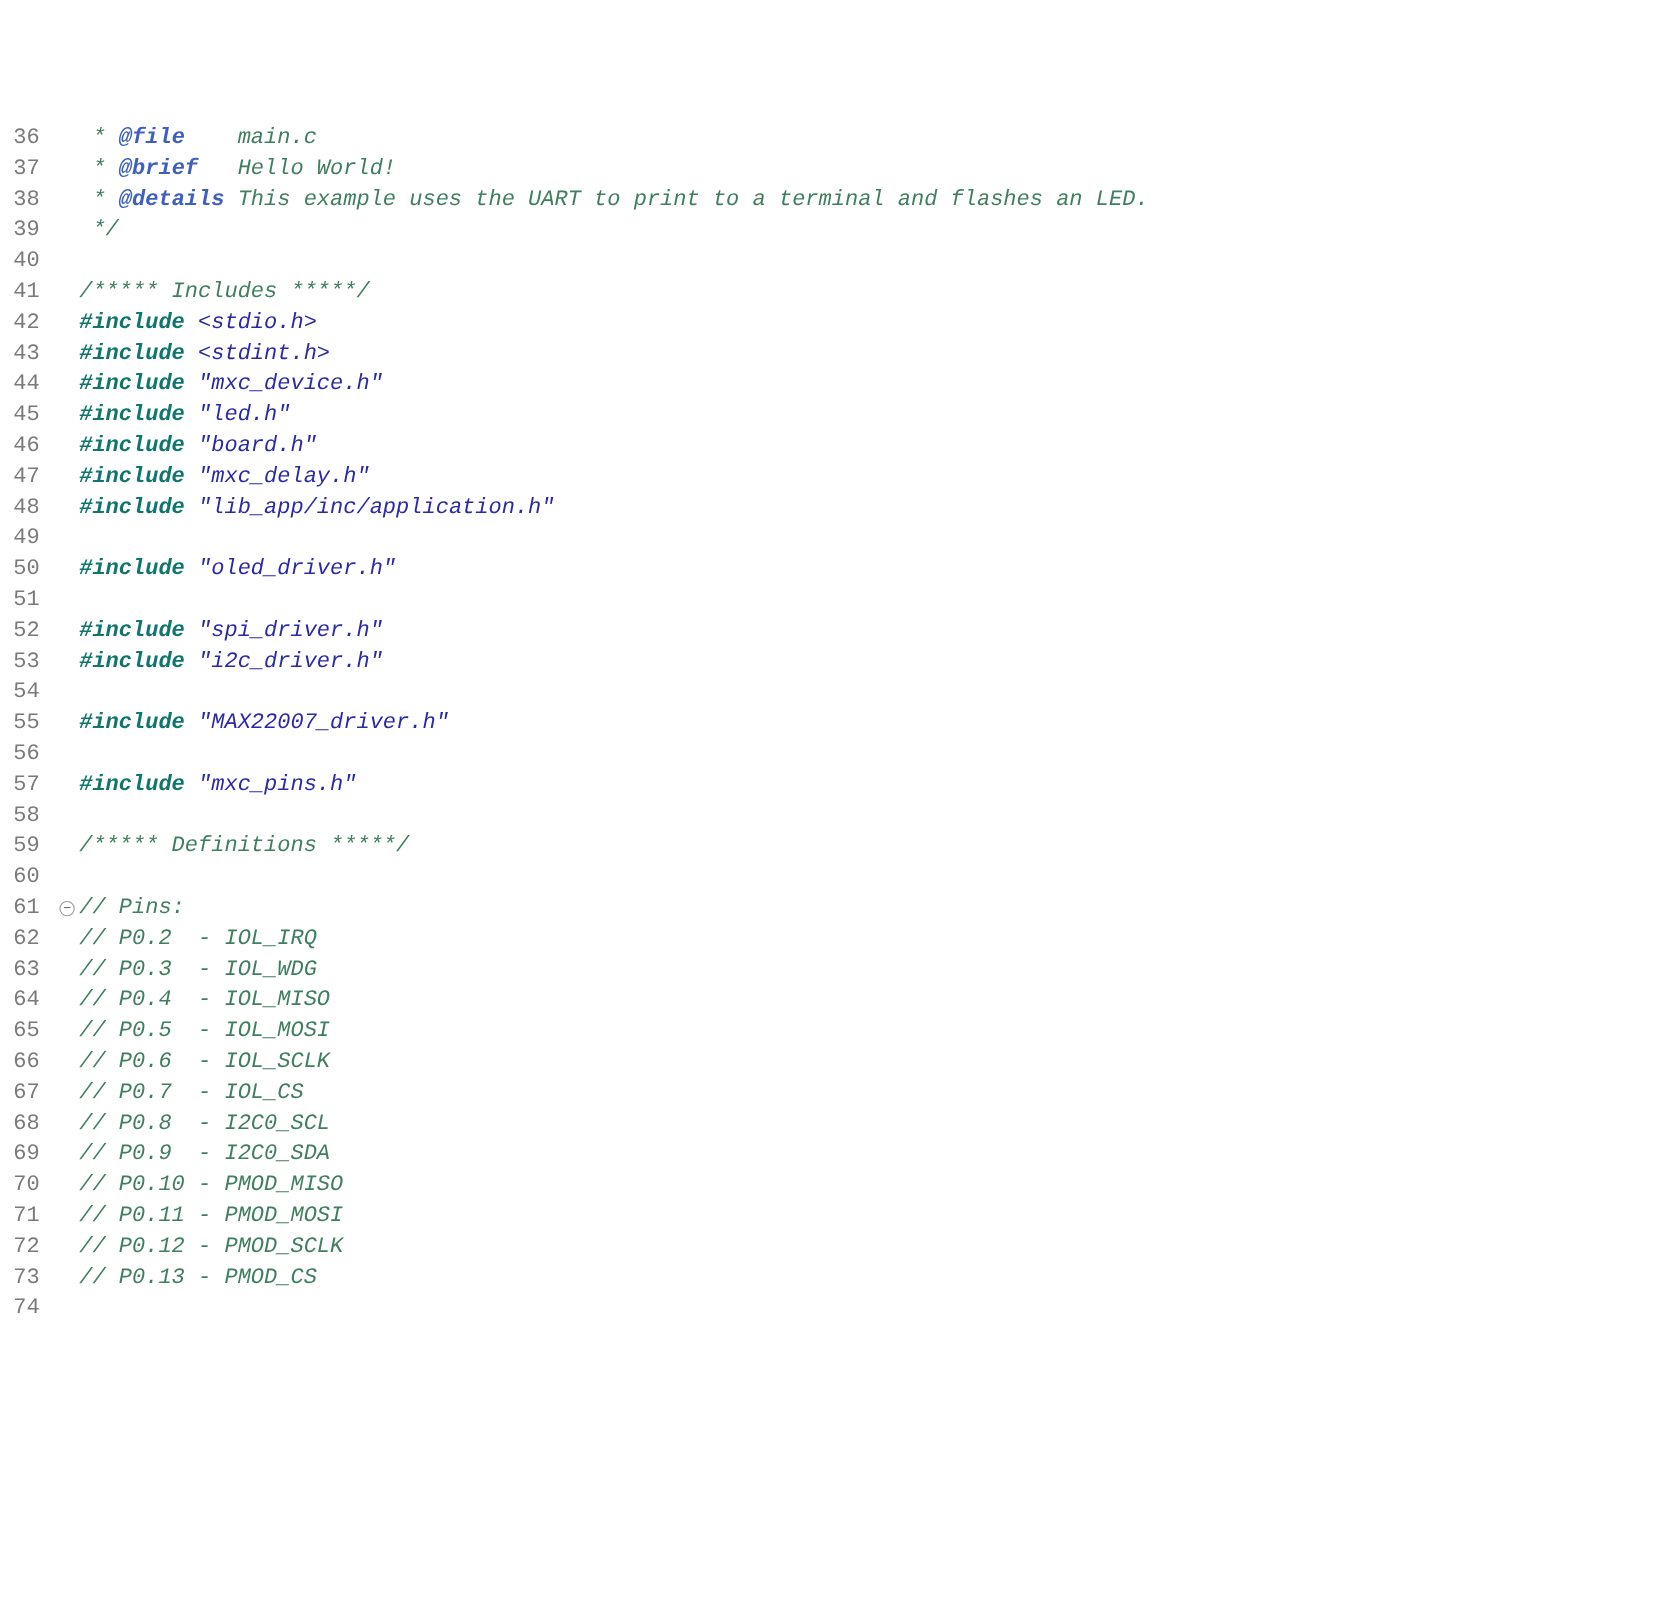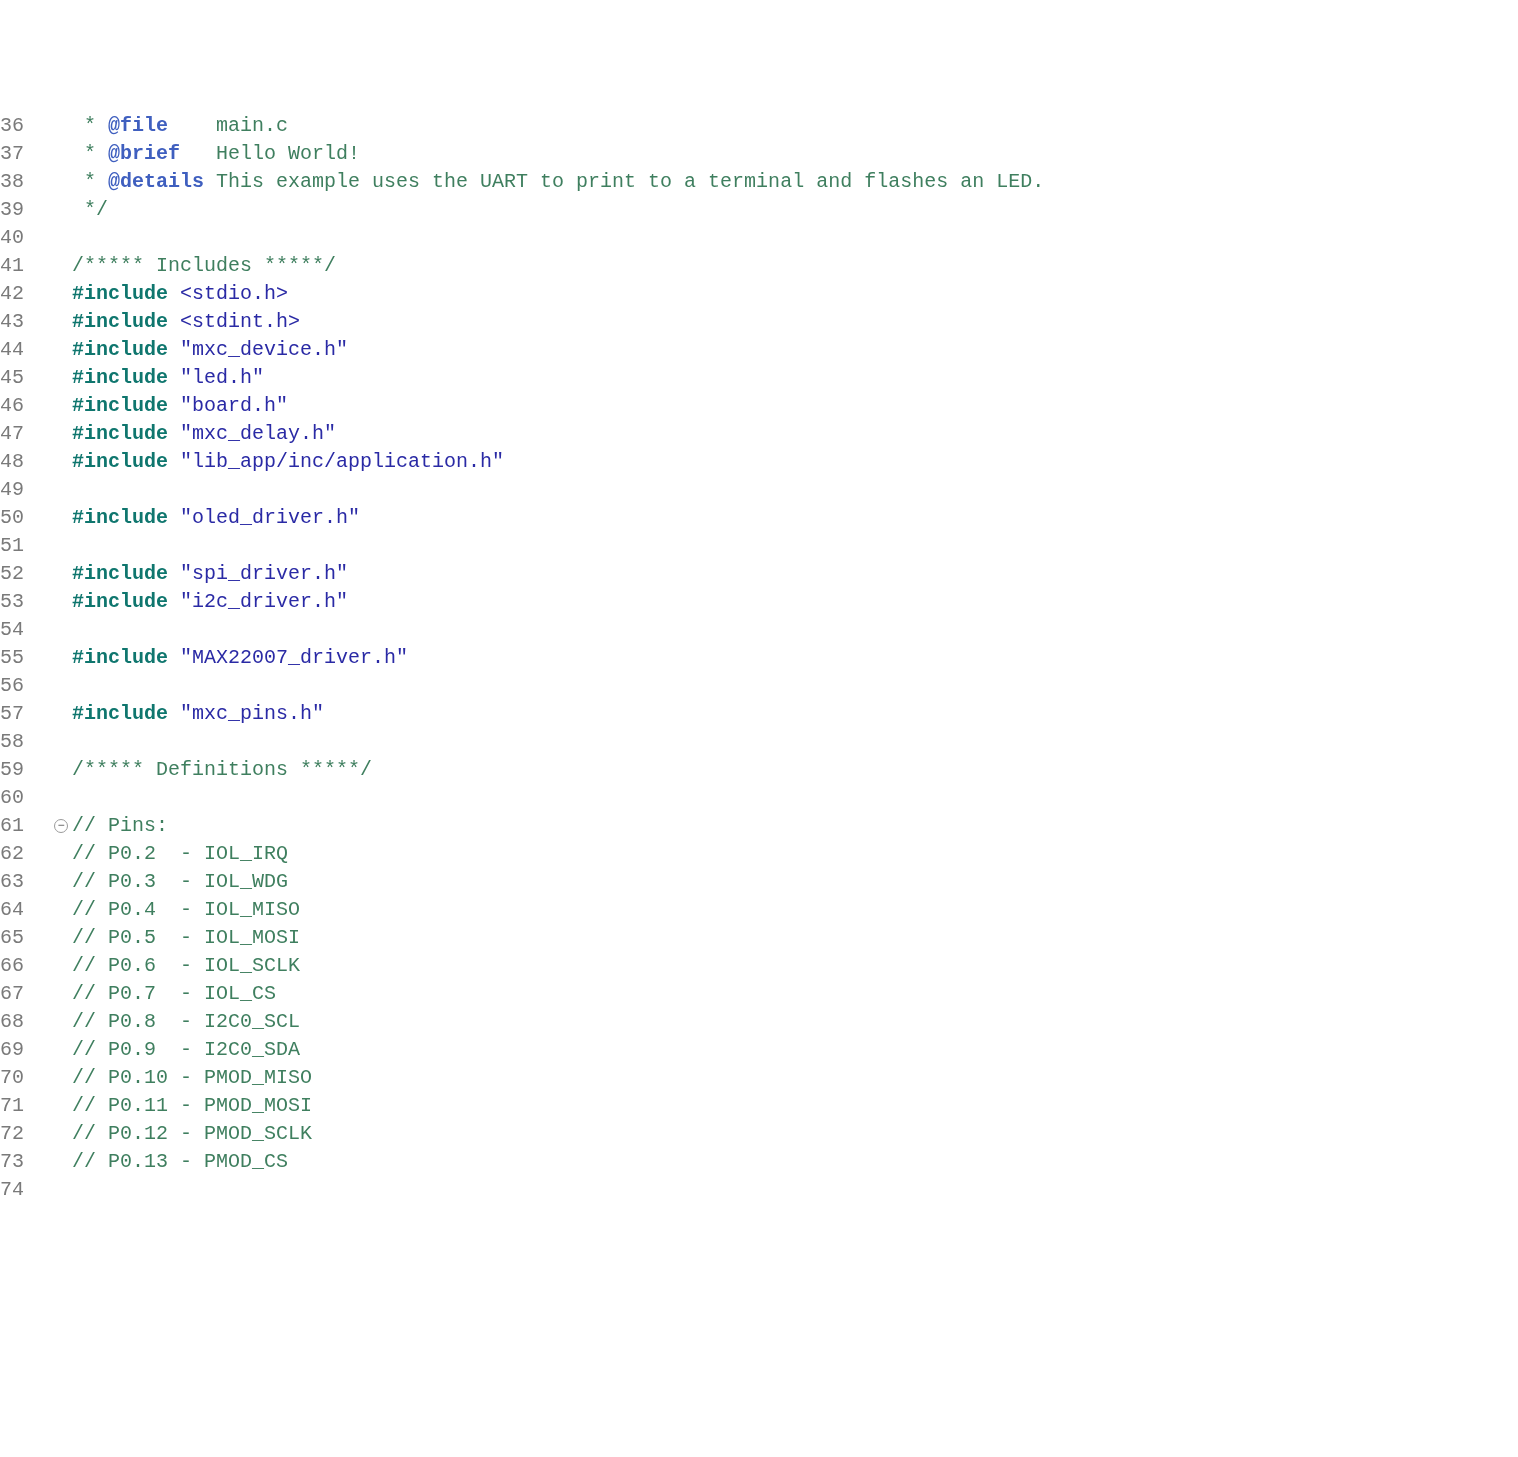--- a/index.html
+++ b/index.html
@@ -15,21 +15,21 @@
       display: flex;
       flex-direction: column;
     }
     .line {
       display: flex;
       height: 28px;
       align-items: center;
     }
     .gutter {
       width: 54px;
-      text-align: left;
+      text-align: center;
       padding-right: 6px;
       color: #7a7a7a;
       user-select: none;
       flex-shrink: 0;
       position: relative;
     }
     .fold-marker {
       position: absolute;
       right: -14px;
       top: 50%;
@@ -43,20 +43,21 @@
       align-items: center;
       justify-content: center;
       font-size: 12px;
       line-height: 1;
       color: #5a5a5a;
       cursor: pointer;
     }
     .code {
       padding-left: 18px;
       flex: 1;
+      font-style: italic;
     }
     .tok-comment  { color: #3f7f5f; }
     .tok-dockey   { color: #3f5fbf; font-weight: bold; }
     .tok-keyword  { color: #0f766e; font-weight: bold; }
     .tok-include  { color: #2a2aa5; }
     .tok-string   { color: #2a2aa5; }
     .tok-plain    { color: #222; }
   </style>
 </head>
 <body>

